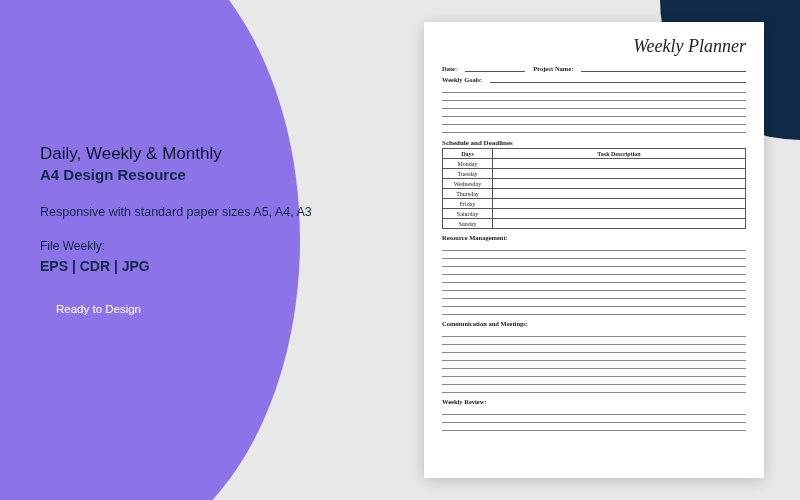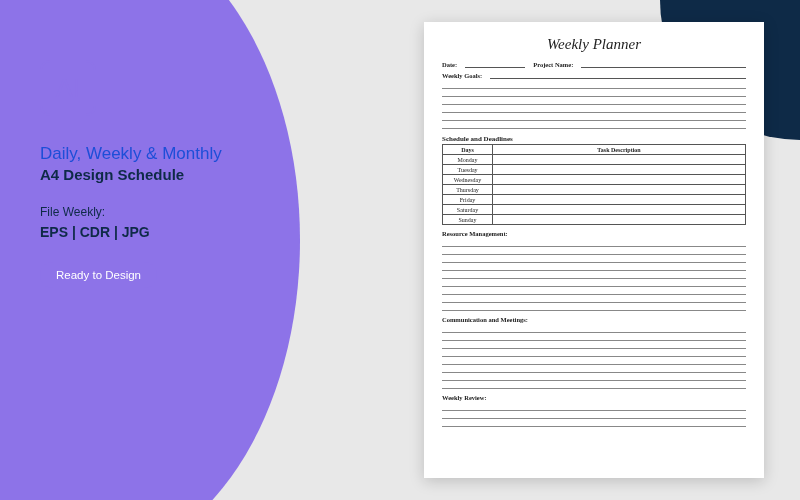--- a/index.html
+++ b/index.html
@@ -40,21 +40,21 @@
     display: flex; align-items: center; justify-content: center;
     color: #8d73e8;
     font-size: 26px;
     font-weight: 400;
     margin-bottom: 28px;
     background: transparent;
   }
   .heading-small {
     font-size: 17px;
     font-weight: 400;
-    color: #1d4ed8;
+    color: #0f172a;
     margin-bottom: 2px;
   }
   .heading-large {
     font-size: 31px;
     font-weight: 800;
     letter-spacing: 2.5px;
     color: #0e2a47;
     margin-bottom: 4px;
   }
   .heading-sub {
@@ -100,22 +100,22 @@
     width: 340px; height: 456px;
     background: #fff;
     z-index: 3;
     box-shadow: 0 3px 14px rgba(0,0,0,0.18);
     padding: 14px 18px 12px 18px;
     font-family: Georgia, 'Times New Roman', serif;
     color: #222;
     font-size: 7px;
   }
   .preview-title {
-    text-align: center;
-    font-size: 15px;
+    text-align: right;
+    font-size: 18px;
     font-weight: 400;
     margin-bottom: 8px;
     font-style: italic;
   }
   .field-row {
     display: flex;
     font-size: 6.5px;
     margin-bottom: 2px;
     gap: 8px;
   }
@@ -159,21 +159,22 @@
 <body>
 
 <div class="bg-shape-left"></div>
 <div class="bg-shape-right"></div>
 
 <div class="content-left">
   <div class="logo-badge">
     <span>AI</span>
   </div>
   <div class="heading-small">Daily, Weekly &amp; Monthly</div>
-  <div class="heading-sub">A4 Design Schedule</div>
+  <div class="heading-sub">A4 Design Resource</div>
+  <div class="desc-text2">Responsive with standard paper sizes A5, A4, A3</div>
   <div class="formats-label">File Weekly:</div>
   <div class="formats-values">EPS  |  CDR  |  JPG</div>
   <div class="badge-pill">
     <span>Ready to Design</span>
   </div>
 </div>
 
 <div class="preview-page">
   <div class="preview-title">Weekly Planner</div>
 

